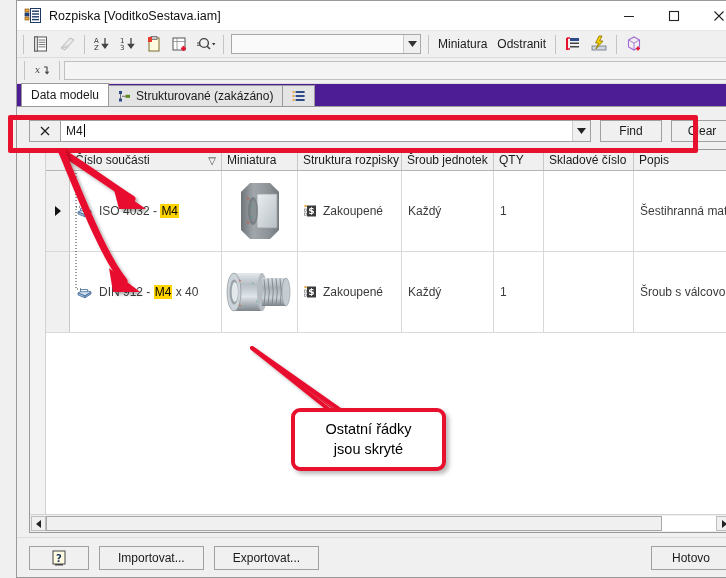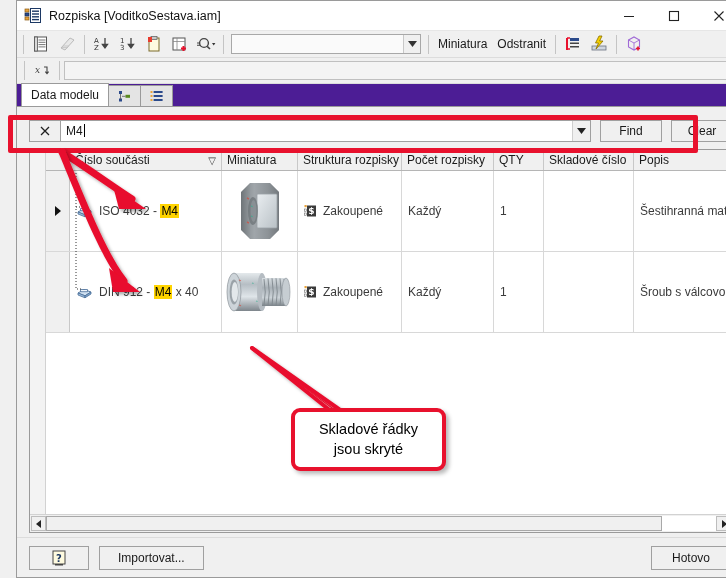--- a/index.html
+++ b/index.html
@@ -324,20 +324,21 @@
     </div>
     <div class="tab">
       <span>
         <svg width="13" height="13" viewBox="0 0 13 13" style="display:block">
           <rect x="1" y="1" width="3" height="3" fill="#2b4a8b"></rect>
           <rect x="1" y="8.5" width="3" height="3" fill="#2b4a8b"></rect>
           <rect x="7.5" y="4.8" width="4.5" height="3" fill="#5a8a1f"></rect>
           <path d="M2.5 4 v5.5 M4 6.3 h3.5" stroke="#555" stroke-width=".8" fill="none"></path>
         </svg>
       </span>
+      <span>Strukturované (zakázáno)</span>
     </div>
     <div class="tab">
       <span>
         <svg width="13" height="13" viewBox="0 0 13 13" style="display:block">
           <rect x="0.5" y="1" width="2" height="2" fill="#e8a33d"></rect>
           <rect x="0.5" y="5" width="2" height="2" fill="#e8a33d"></rect>
           <rect x="0.5" y="9" width="2" height="2" fill="#e8a33d"></rect>
           <rect x="3.6" y="1" width="9" height="2" fill="#2b4a8b"></rect>
           <rect x="3.6" y="5" width="9" height="2" fill="#2b4a8b"></rect>
           <rect x="3.6" y="9" width="9" height="2" fill="#2b4a8b"></rect>
@@ -372,21 +373,21 @@
         <div class="gridmain">
 
           <div class="headrow">
             <div class="gutter"></div>
             <div class="hcell" style="width:152px;flex:0 0 152px;">
               <span>Číslo součásti</span>
               <span class="sortmark">▽</span>
             </div>
             <div class="hcell" style="width:76px;flex:0 0 76px;">Miniatura</div>
             <div class="hcell" style="width:104px;flex:0 0 104px;">Struktura rozpisky</div>
-            <div class="hcell" style="width:92px;flex:0 0 92px;">Počet rozpisky</div>
+            <div class="hcell" style="width:92px;flex:0 0 92px;">Šroub jednotek</div>
             <div class="hcell" style="width:50px;flex:0 0 50px;">QTY</div>
             <div class="hcell" style="width:90px;flex:0 0 90px;">Skladové číslo</div>
             <div class="hcell" style="flex:1 1 auto;">Popis</div>
           </div>
 
           <div class="rowsarea">
 
             <div class="datarow">
               <div class="rowgutter">
                 <svg width="8" height="10" viewBox="0 0 8 10">
@@ -540,20 +541,21 @@
 
   <div class="footer">
     <div class="fbtn help">
       <svg width="14" height="16" viewBox="0 0 14 16">
         <rect x="1" y="1" width="12" height="13" fill="#fffbe0" stroke="#444" stroke-width="1"></rect>
         <text x="7" y="11.5" font-size="10" font-family="DejaVu Sans" font-weight="bold" fill="#1c3864" text-anchor="middle">?</text>
         <rect x="3" y="14" width="8" height="1.5" fill="#444"></rect>
       </svg>
     </div>
     <div class="fbtn">Importovat...</div>
+    <div class="fbtn">Exportovat...</div>
     <div class="fbtn done">Hotovo</div>
   </div>
 </div>
 
 <div class="overlay">
   <div class="redbox"></div>
 
   <svg width="726" height="578" style="position:absolute;left:0;top:0;">
     <defs>
       <filter id="shdw" x="-30%" y="-30%" width="180%" height="180%">
@@ -572,16 +574,16 @@
     </g>
 
     <g filter="url(#shdw)">
       <path d="M252 348 L356 427 L336 410 Z" fill="#e8112d"></path>
       <path d="M252 348 L360 424" stroke="#e8112d" stroke-width="4" fill="none" stroke-linecap="round"></path>
       <path d="M252 348 L332 412" stroke="#e8112d" stroke-width="4" fill="none" stroke-linecap="round"></path>
     </g>
   </svg>
 
   <div class="callout">
-    <div>Skladové řádky</div>
+    <div>Ostatní řádky</div>
     <div>jsou skryté</div>
   </div>
 </div>
 
 </body></html>

